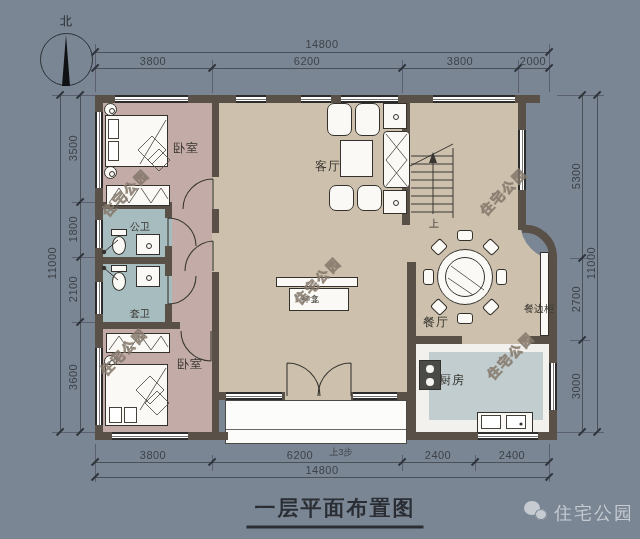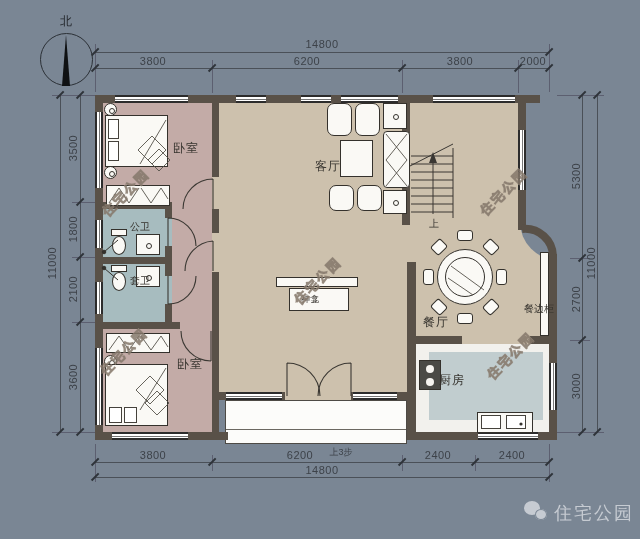--- a/index.html
+++ b/index.html
@@ -304,31 +304,32 @@
 
     <g fill="#f5f4f0">
       <circle cx="430" cy="369" r="4"></circle>
         <circle cx="430" cy="382" r="4"></circle>
     </g>
     <circle cx="521" cy="424" r="1.6" fill="#34312c"></circle>
   </svg>
 
   <div class="rlabel" style="left:186px;top:148px">卧室</div>
   <div class="rlabel mid" style="left:140px;top:227px">公卫</div>
-  <div class="rlabel mid" style="left:140px;top:281px">套卫</div>
+  <div class="rlabel mid" style="left:140px;top:314px">套卫</div>
   <div class="rlabel" style="left:190px;top:364px">卧室</div>
   <div class="rlabel" style="left:328px;top:166px">客厅</div>
   <div class="rlabel small" style="left:310px;top:299px">神龛</div>
   <div class="rlabel" style="left:436px;top:322px">餐厅</div>
   <div class="rlabel mid" style="left:539px;top:309px">餐边柜</div>
   <div class="rlabel" style="left:452px;top:380px">厨房</div>
   <div class="rlabel mid" style="left:434px;top:224px">上</div>
 
   <div class="wm" style="left:126px;top:193px">住宅公园</div>
   <div class="wm" style="left:124px;top:352px">住宅公园</div>
   <div class="wm" style="left:318px;top:281px">住宅公园</div>
   <div class="wm" style="left:504px;top:192px">住宅公园</div>
   <div class="wm" style="left:511px;top:356px">住宅公园</div>
 
+  <div class="title" style="left:335px;top:511px">一层平面布置图</div>
   <div class="wx-icon" style="left:524px;top:500px"></div>
   <div class="brand-text" style="left:554px;top:513px">住宅公园</div>
 
 </div>
 
 </body></html>

